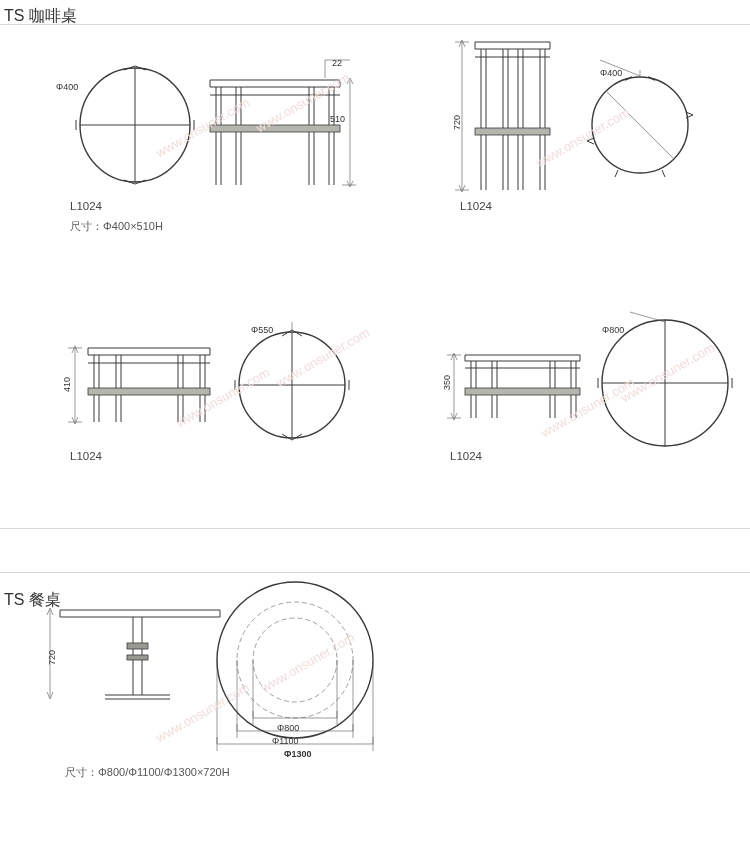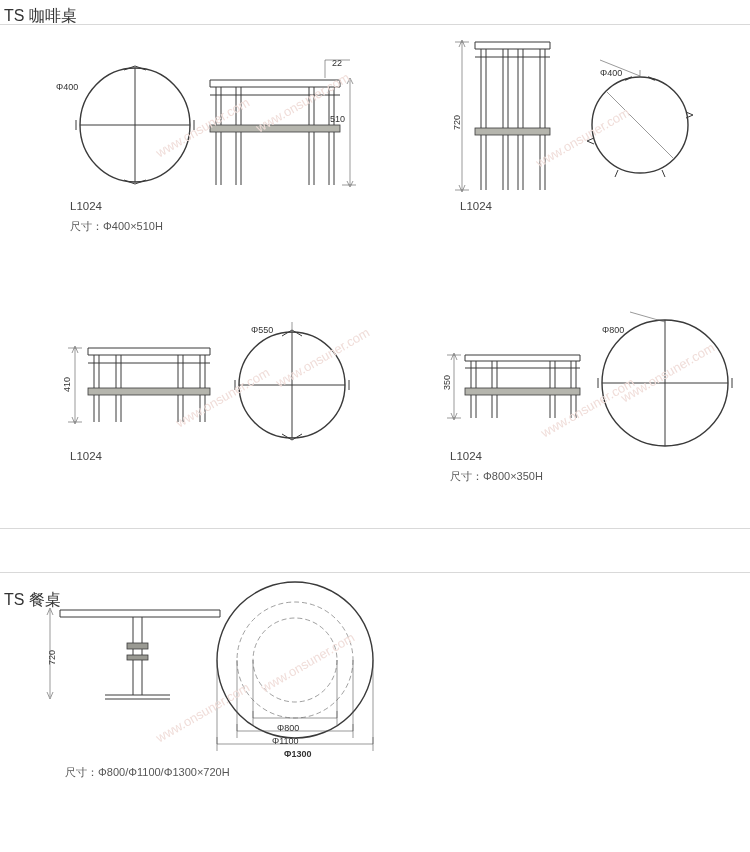--- a/index.html
+++ b/index.html
@@ -219,21 +219,20 @@
   <line class="ln" x1="162" y1="53" x2="288" y2="53"></line>
   <line class="ln" x1="225" y1="-10" x2="225" y2="116"></line>
   <line class="ln" x1="158" y1="48" x2="158" y2="58"></line>
   <line class="ln" x1="292" y1="48" x2="292" y2="58"></line>
   <line class="thin" x1="190" y1="-18" x2="225" y2="-8"></line>
 </svg>
 <div class="dimtext vert" style="left:442px;top:390px;">350</div>
 <div class="dimtext" style="left:602px;top:325px;">Φ800</div>
 <div class="caption" style="left:450px;top:450px;">
   <span class="code">L1024</span>
-  <span class="dim">尺寸：Φ800×350H</span>
 </div>
 
 <div class="divider" style="top:528px;"></div>
 <div class="section-title" style="top:548px;margin-top:42px;">TS 餐桌</div>
 <div class="divider" style="top:572px;"></div>
 
 <svg style="left:45px;top:585px;width:350px;height:180px;">
 
   <line class="ln" x1="15" y1="25" x2="175" y2="25"></line>
   <line class="ln" x1="15" y1="32" x2="175" y2="32"></line>

